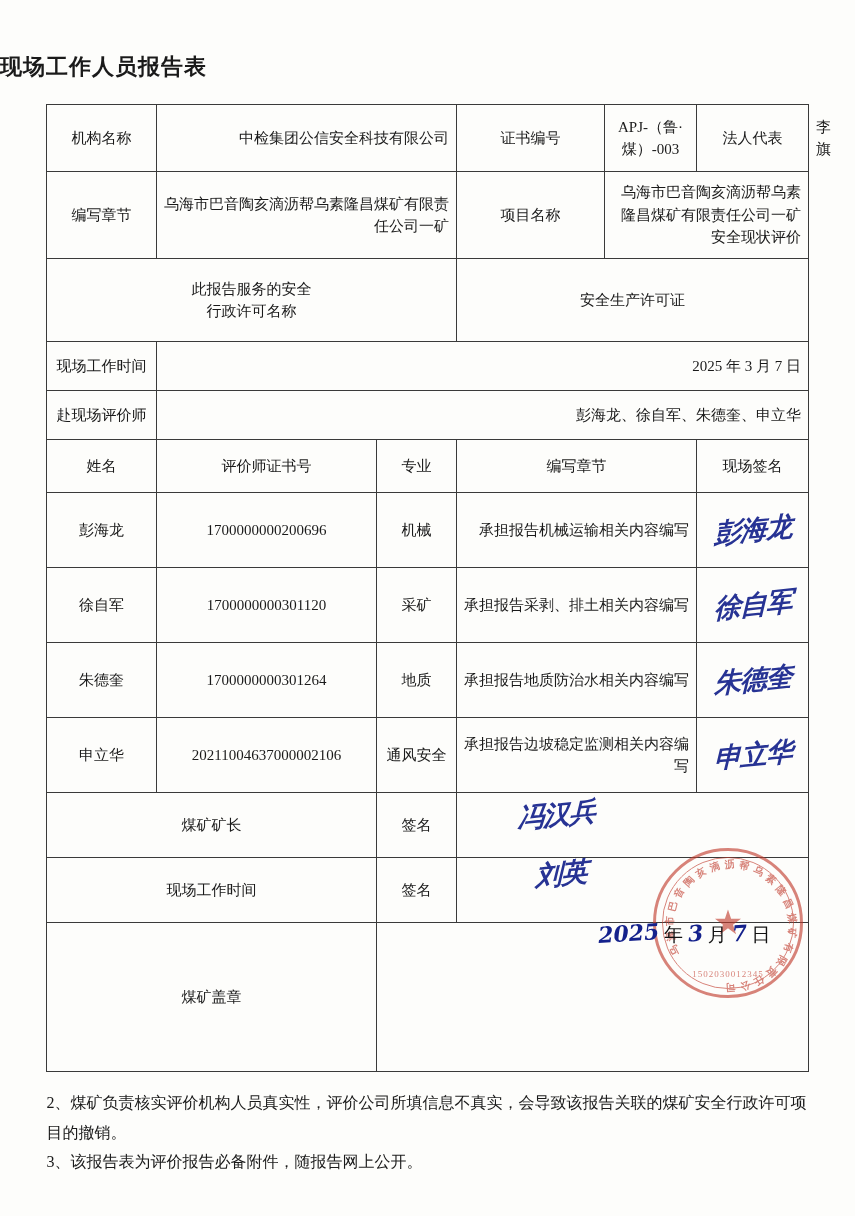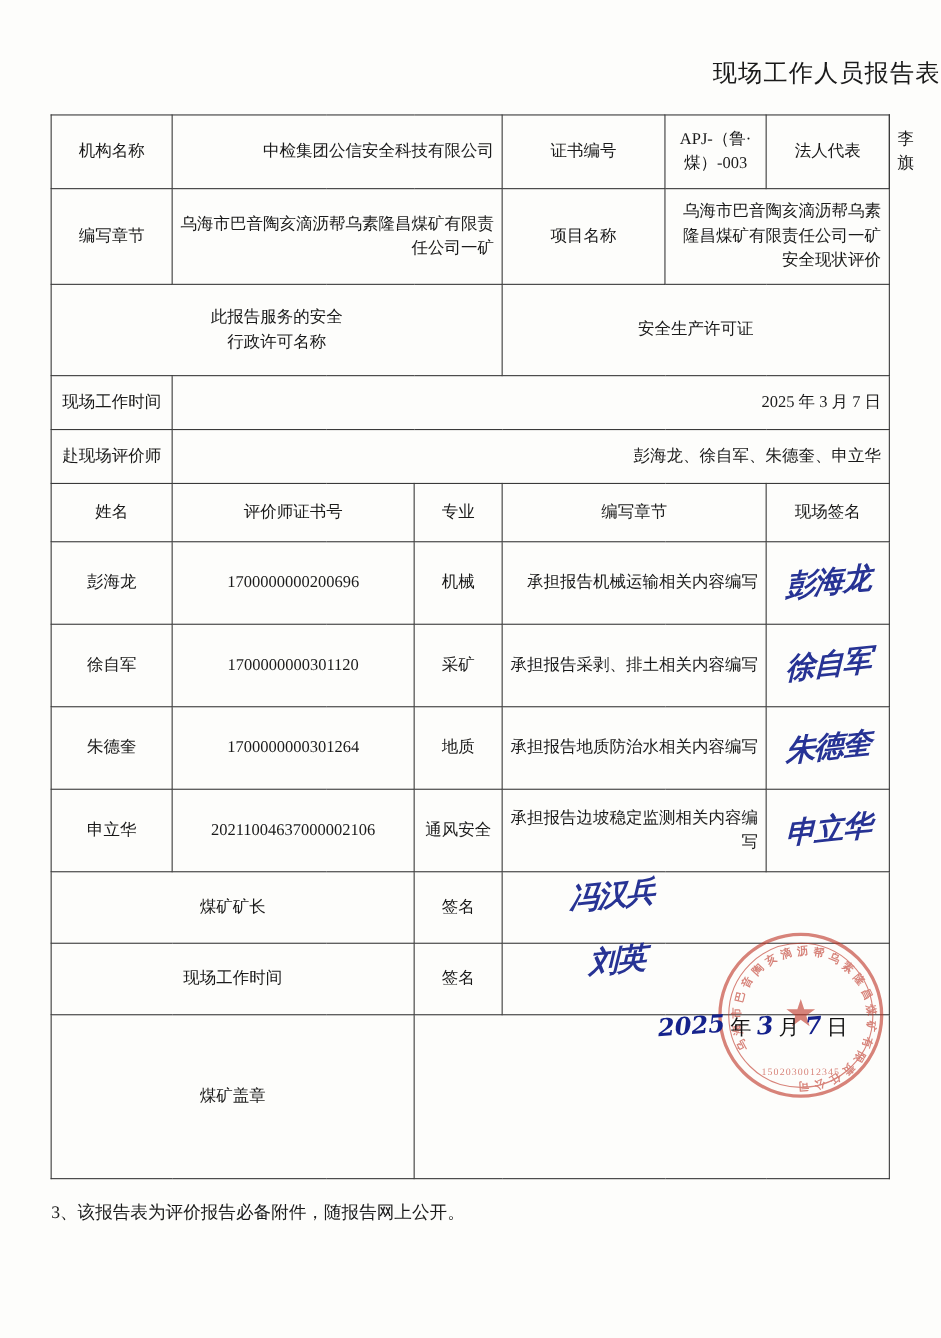--- a/index.html
+++ b/index.html
@@ -15,23 +15,23 @@
     color: #1a1a1a;
     overflow: hidden;
   }
   .page {
     position: relative;
     width: 855px;
     height: 1216px;
     background: #fdfdfb;
   }
   .title {
-    text-align: right;
+    text-align: left;
     font-size: 22px;
-    font-weight: normal;
+    font-weight: bold;
     letter-spacing: 1px;
     padding-top: 52px;
     padding-bottom: 22px;
   }
   table.main {
     border-collapse: collapse;
     width: 762px;
     margin: 0 auto;
     table-layout: fixed;
   }
@@ -324,16 +324,17 @@
   <div class="date-hand">
     <span class="num">2025</span>
     <span>年</span>
     <span class="num">3</span>
     <span>月</span>
     <span class="num">7</span>
     <span>日</span>
   </div>
 
   <div class="notes">
+    <p>2、煤矿负责核实评价机构人员真实性，评价公司所填信息不真实，会导致该报告关联的煤矿安全行政许可项目的撤销。</p>
     <p>3、该报告表为评价报告必备附件，随报告网上公开。</p>
   </div>
 
 </div>
 
 </body></html>

